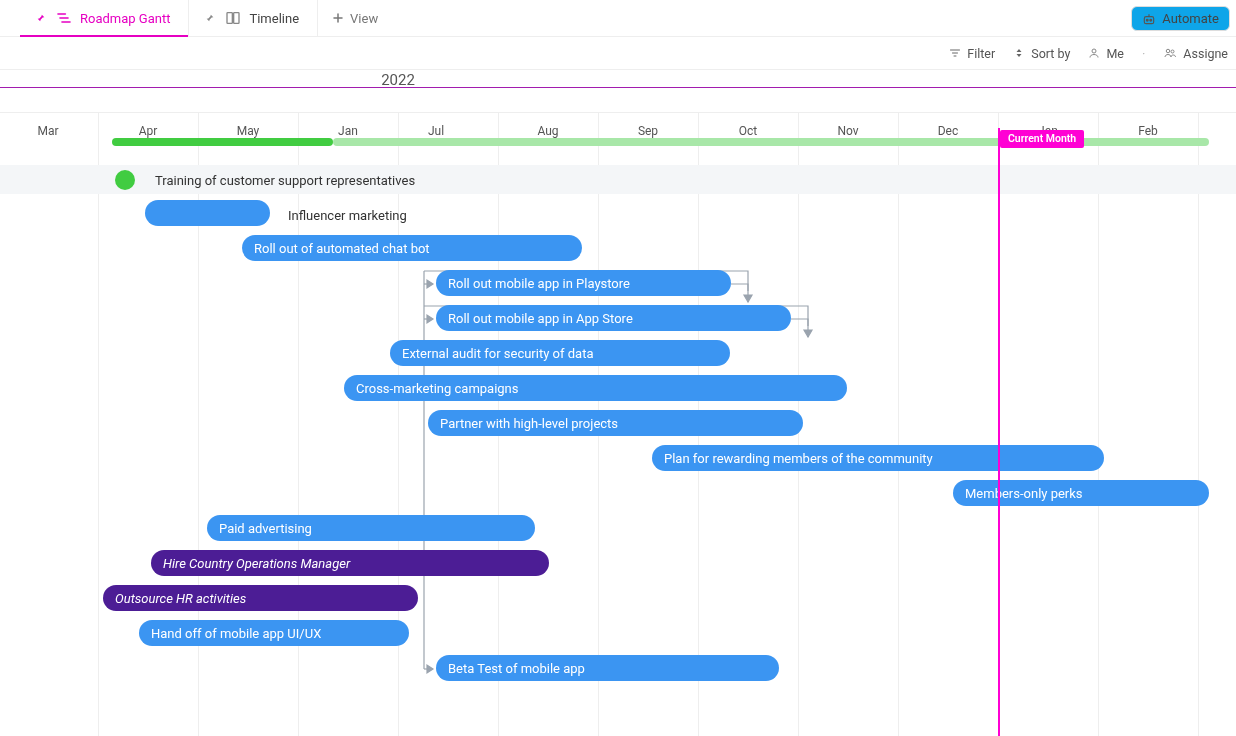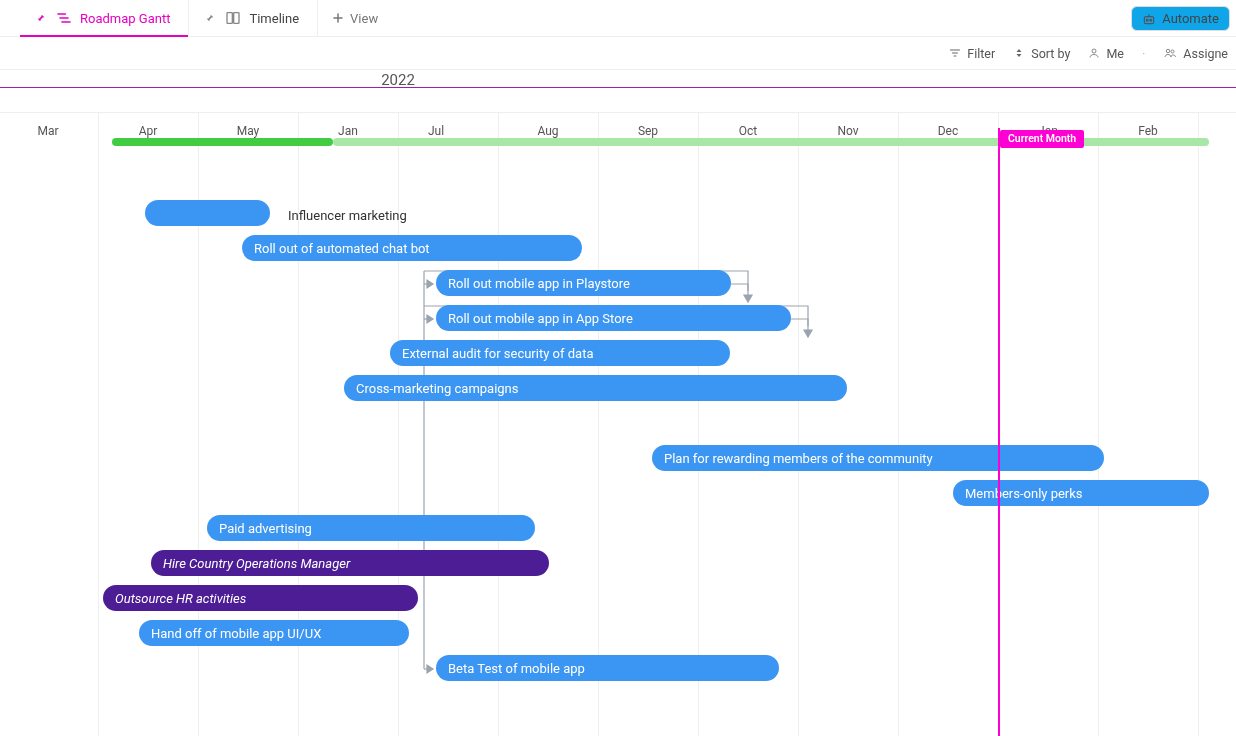--- a/index.html
+++ b/index.html
@@ -414,20 +414,24 @@
       <polygon points="433,171 427,167 427,175" fill="#9aa3ae"></polygon>
 
       <path d="M424 206 H433"></path>
       <polygon points="433,206 427,202 427,210" fill="#9aa3ae"></polygon>
 
       <path d="M424 556 H433"></path>
       <polygon points="433,556 427,552 427,560" fill="#9aa3ae"></polygon>
     </g>
   </svg>
 
+  <div class="task-row ext-label" style="top:52px">
+    <div class="milestone-dot bar-green" style="left:125px"></div>
+    <div class="external-label" style="left:155px">Training of customer support representatives</div>
+  </div>
 
   <div class="task-row" style="top:87px">
     <div class="task-bar blue" style="left:145px; width:125px"></div>
     <div class="external-label" style="left:288px">Influencer marketing</div>
   </div>
 
   <div class="task-row" style="top:122px">
     <div class="task-bar blue" style="left:242px; width:340px">
       <span>Roll out of automated chat bot</span>
     </div>
@@ -450,20 +454,25 @@
       <span>External audit for security of data</span>
     </div>
   </div>
 
   <div class="task-row" style="top:262px">
     <div class="task-bar blue" style="left:344px; width:503px">
       <span>Cross-marketing campaigns</span>
     </div>
   </div>
 
+  <div class="task-row" style="top:297px">
+    <div class="task-bar blue" style="left:428px; width:375px">
+      <span>Partner with high-level projects</span>
+    </div>
+  </div>
 
   <div class="task-row" style="top:332px">
     <div class="task-bar blue" style="left:652px; width:452px">
       <span>Plan for rewarding members of the community</span>
     </div>
   </div>
 
   <div class="task-row" style="top:367px">
     <div class="task-bar blue" style="left:953px; width:256px">
       <span>Members-only perks</span>

